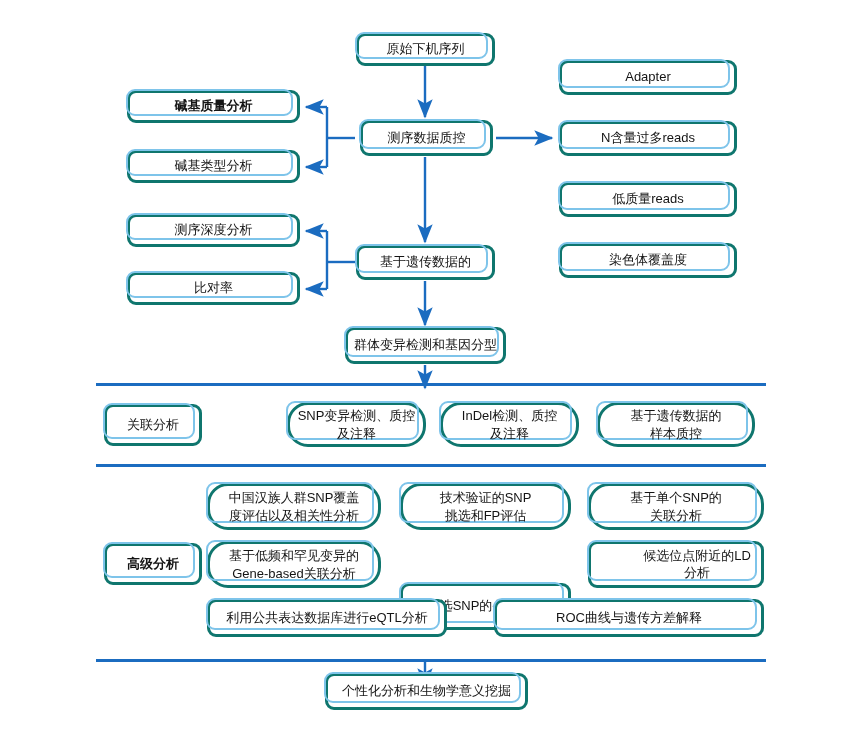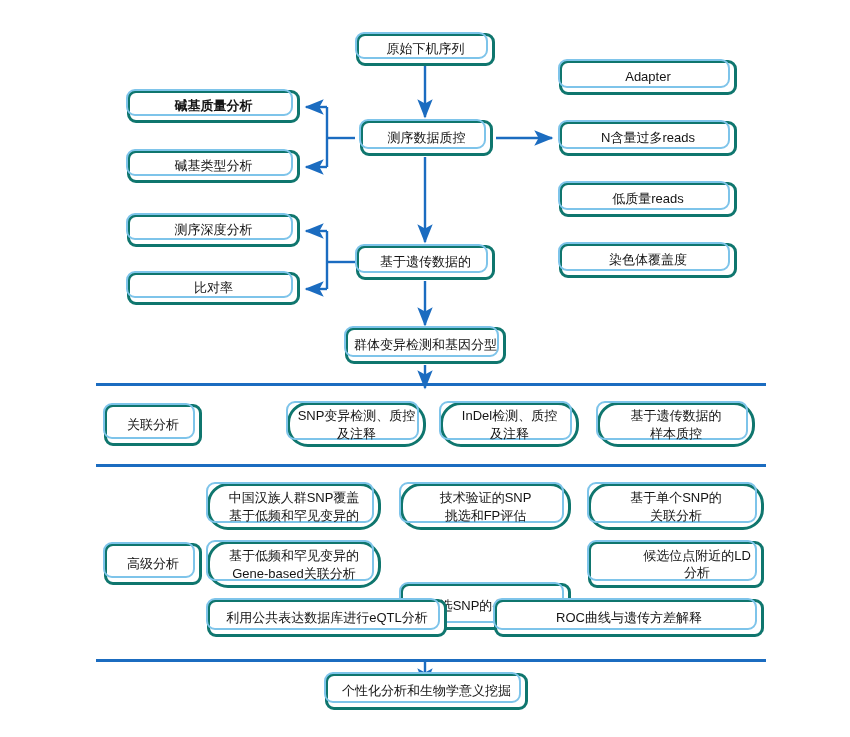--- a/index.html
+++ b/index.html
@@ -121,24 +121,24 @@
 
   <div class="node two-line" style="left:287px;top:402px;width:139px;height:45px;white-space:pre-line;">SNP变异检测、质控
 及注释</div>
 
   <div class="node two-line" style="left:440px;top:402px;width:139px;height:45px;white-space:pre-line;">InDel检测、质控
 及注释</div>
 
   <div class="node two-line" style="left:597px;top:402px;width:158px;height:45px;white-space:pre-line;">基于遗传数据的
 样本质控</div>
 
-  <div class="node" style="left:104px;top:543px;width:98px;height:42px;">高级分析</div>
+  <div class="node" style="left:104px;top:543px;width:98px;height:42px;font-weight:bold;">高级分析</div>
 
   <div class="node two-line" style="left:207px;top:483px;width:174px;height:47px;white-space:pre-line;">中国汉族人群SNP覆盖
-基于低频和罕见变异的</div>
+度评估以及相关性分析</div>
 
   <div class="node two-line" style="left:400px;top:483px;width:171px;height:47px;white-space:pre-line;">技术验证的SNP
 挑选和FP评估</div>
 
   <div class="node two-line" style="left:588px;top:483px;width:176px;height:47px;white-space:pre-line;">基于单个SNP的
 关联分析</div>
 
   <div class="node two-line" style="left:207px;top:541px;width:174px;height:47px;white-space:pre-line;">基于低频和罕见变异的
 Gene-based关联分析</div>
 

